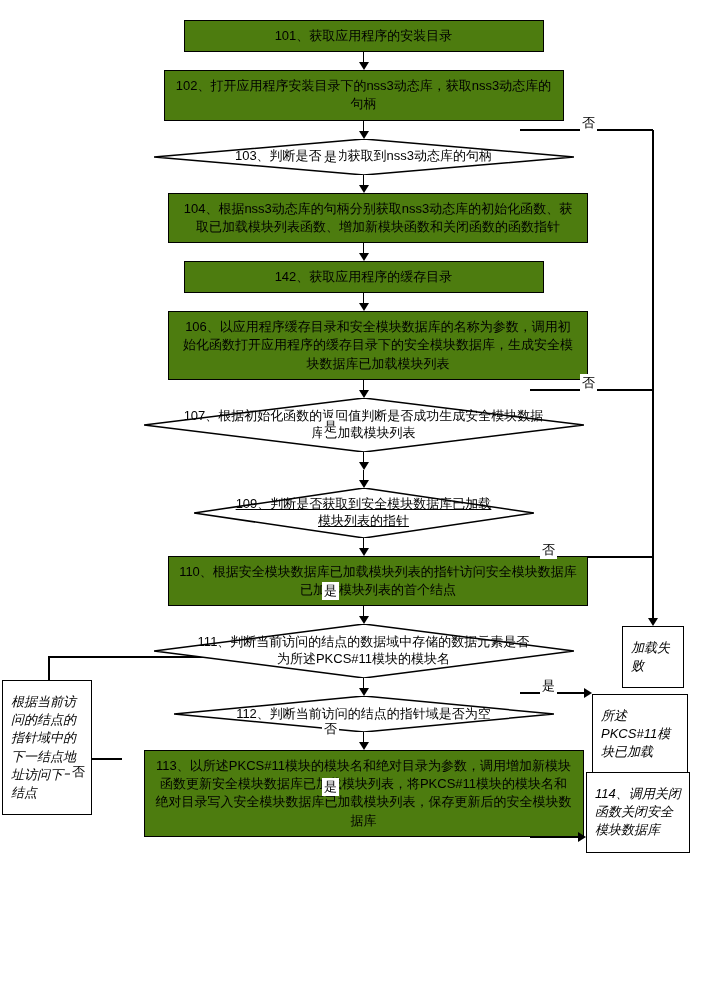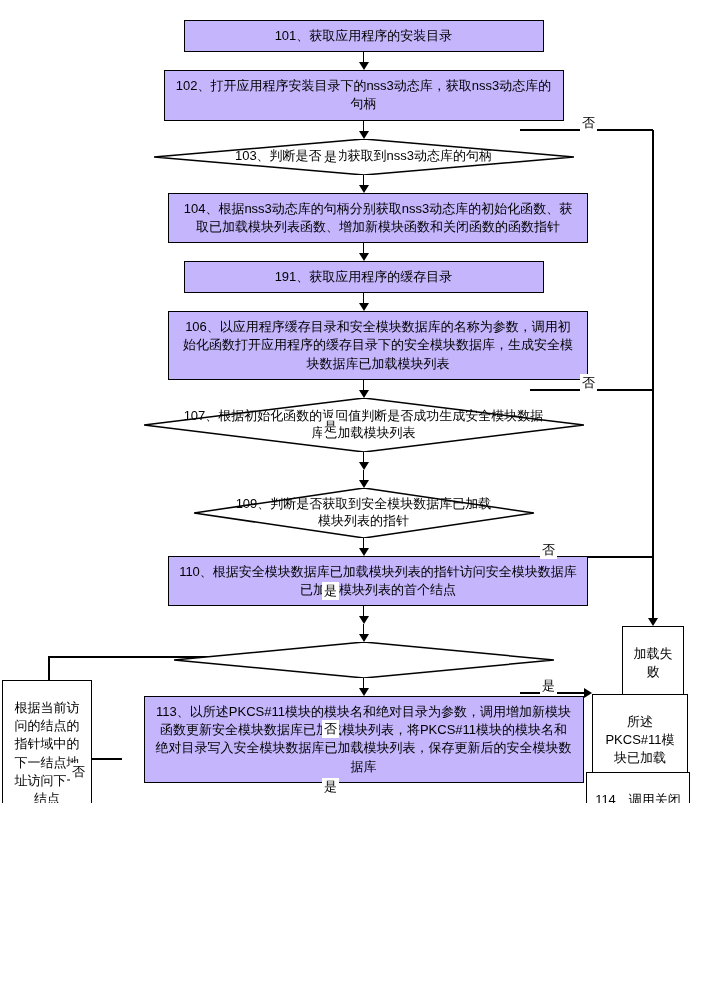--- a/index.html
+++ b/index.html
@@ -16,21 +16,21 @@
     display: flex;
     flex-direction: column;
     align-items: center;
     position: relative;
   }
   .box {
     border: 1.5px solid #000;
     padding: 6px 10px;
     text-align: center;
     line-height: 1.4;
-    background: #c4b5fd;
+    background: #4d7c0f;
     position: relative;
     z-index: 2;
   }
   .w360 { width: 360px; }
   .w400 { width: 400px; }
   .w420 { width: 420px; margin-left: 29px; }
   .arrow-down {
     width: 0; height: 0;
     border-left: 5px solid transparent;
     border-right: 5px solid transparent;
@@ -75,26 +75,26 @@
   .label {
     position: absolute;
     font-size: 13px;
     background: #fff;
     padding: 0 2px;
     z-index: 3;
   }
   .side-box {
     position: absolute;
     border: 1.5px solid #000;
-    padding: 18px 8px;
-    text-align: center;
+    padding: 12px 8px;
     line-height: 1.4;
     background: #fff;
     font-size: 13px;
     z-index: 2;
+    font-style: italic;
   }
   .conn-line {
     position: absolute;
     background: #000;
     z-index: 1;
   }
 </style>
 </head>
 <body>
 
@@ -126,75 +126,82 @@
     <div class="diamond-text">103、判断是否成功获取到nss3动态库的句柄</div>
   </div>
   <div class="vline vsmall"></div>
   <div class="label" style="left:282px; top:128px;">是</div>
   <div class="arrow-down"></div>
 
   <div class="box w420"><span>104、根据nss3动态库的句柄分别获取nss3动态库的初始化函数、获取已加载模块列表函数、增加新模块函数和关闭函数的函数指针</span></div>
   <div class="vline vsmall"></div>
     <div class="arrow-down"></div>
 
-  <div class="box w360"><span>191、获取应用程序的缓存目录</span></div>
+  <div class="box w360"><span>142、获取应用程序的缓存目录</span></div>
   <div class="vline vsmall"></div>
     <div class="arrow-down"></div>
 
   <div class="box w420"><span>106、以应用程序缓存目录和安全模块数据库的名称为参数，调用初始化函数打开应用程序的缓存目录下的安全模块数据库，生成安全模块数据库已加载模块列表</span></div>
   <div class="vline vsmall"></div>
     <div class="arrow-down"></div>
 
   <div class="diamond-wrap" style="width:440px;height:54px;">
     <svg class="diamond-svg" viewBox="0 0 440 54" preserveAspectRatio="none">
         <polygon points="220,0 440,27 220,54 0,27" fill="#fff" stroke="#000" stroke-width="1.5"></polygon>
       </svg>
     <div class="diamond-text">107、根据初始化函数的返回值判断是否成功生成安全模块数据库已加载模块列表</div>
   </div>
   <div class="vline vsmall"></div>
   <div class="label" style="left:282px; top:398px;">是</div>
   <div class="arrow-down"></div>
 
   <div class="vline vsmall"></div>
     <div class="arrow-down"></div>
 
-  <div class="diamond-wrap" style="width:340px;height:50px;">
+  <div class="diamond-wrap" style="width:340px;height:50px;text-decoration:underline;">
     <svg class="diamond-svg" viewBox="0 0 340 50" preserveAspectRatio="none">
         <polygon points="170,0 340,25 170,50 0,25" fill="#fff" stroke="#000" stroke-width="1.5"></polygon>
       </svg>
     <div class="diamond-text">109、判断是否获取到安全模块数据库已加载模块列表的指针</div>
   </div>
   <div class="vline vsmall"></div>
   <div class="label" style="left:282px; top:562px;">是</div>
   <div class="arrow-down"></div>
 
   <div class="box w420"><span>110、根据安全模块数据库已加载模块列表的指针访问安全模块数据库已加载模块列表的首个结点</span></div>
   <div class="vline vsmall"></div>
     <div class="arrow-down"></div>
 
   <div class="side-box" style="left:-38px; top:660px; width:90px;"><span>根据当前访问的结点的指针域中的下一结点地址访问下一结点</span></div>
 
   <div class="conn-line" style="left:8px; top:636px; width:1.5px; height:24px;"></div>
   <div class="conn-line" style="left:8px; top:636px; width:256px; height:1.5px;"></div>
   <div class="arrow-right" style="left:262px; top:631px;"></div>
 
+  <div class="diamond-wrap" style="width:420px;height:54px;">
+    <svg class="diamond-svg" viewBox="0 0 420 54" preserveAspectRatio="none">
+        <polygon points="210,0 420,27 210,54 0,27" fill="#fff" stroke="#000" stroke-width="1.5"></polygon>
+      </svg>
+    <div class="diamond-text">111、判断当前访问的结点的数据域中存储的数据元素是否为所述PKCS#11模块的模块名</div>
+  </div>
 
   <div class="conn-line" style="left:480px; top:672px; width:66px; height:1.5px;"></div>
   <div class="label" style="left:500px; top:657px;">是</div>
   <div class="arrow-right" style="left:544px; top:667.5px;"></div>
   <div class="side-box" style="left:552px; top:648px; width:96px;margin-top:26px;"><span>所述PKCS#11模块已加载</span></div>
 
   <div class="vline vsmall"></div>
   <div class="label" style="left:282px; top:700px;">否</div>
   <div class="arrow-down"></div>
 
   <div class="diamond-wrap" style="width:380px;height:36px;">
     <svg class="diamond-svg" viewBox="0 0 380 36" preserveAspectRatio="none">
         <polygon points="190,0 380,18 190,36 0,18" fill="#fff" stroke="#000" stroke-width="1.5"></polygon>
       </svg>
+    <div class="diamond-text">112、判断当前访问的结点的指针域是否为空</div>
   </div>
 
   <div class="conn-line" style="left:8px; top:738px; width:74px; height:1.5px;"></div>
   <div class="conn-line" style="left:8px; top:738px; width:1.5px; height:12px;"></div>
   <div class="label" style="left:30px; top:743px;">否</div>
 
   <div class="vline vsmall"></div>
   <div class="label" style="left:282px; top:758px;">是</div>
   <div class="arrow-down"></div>
 

